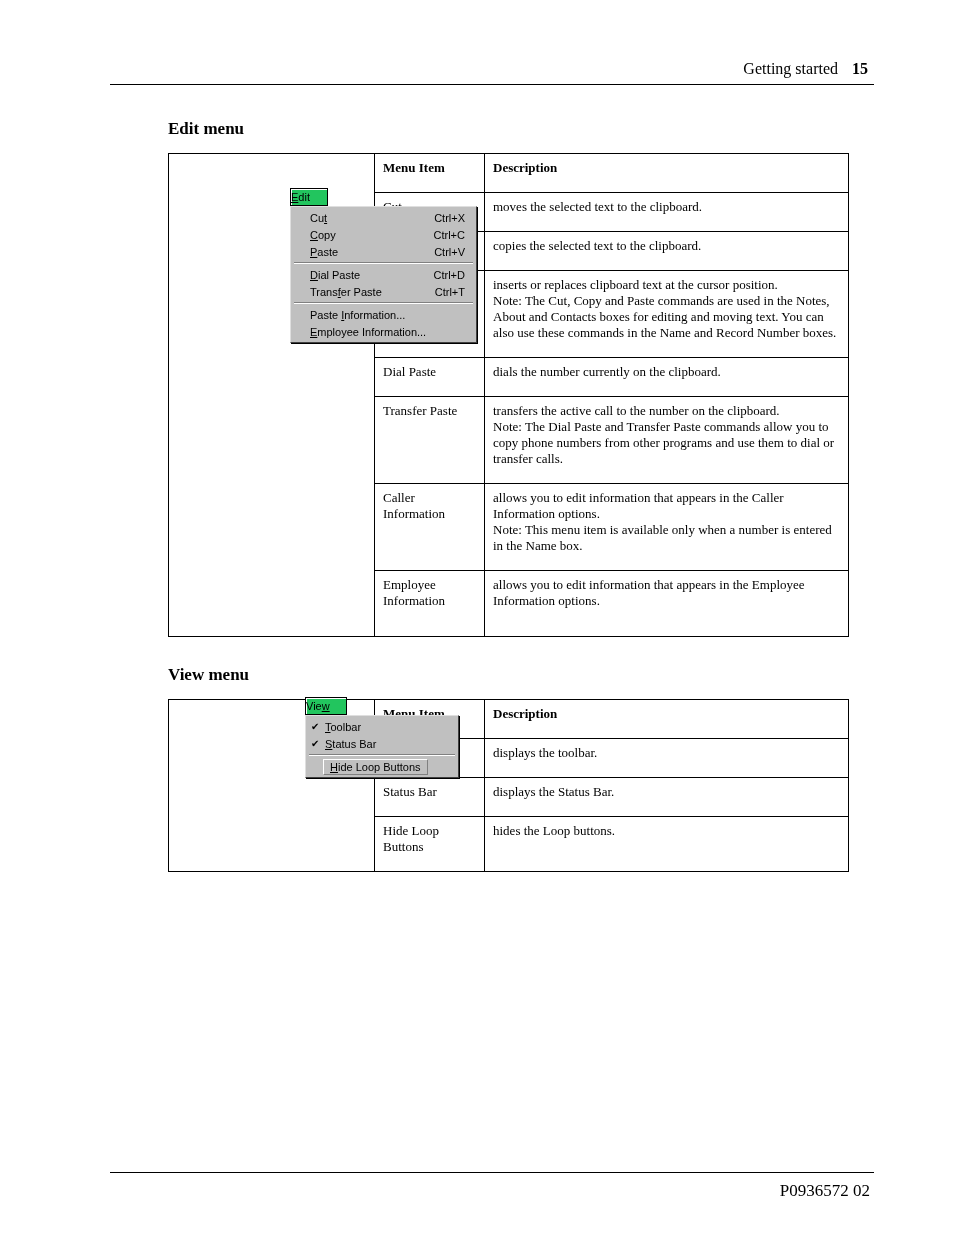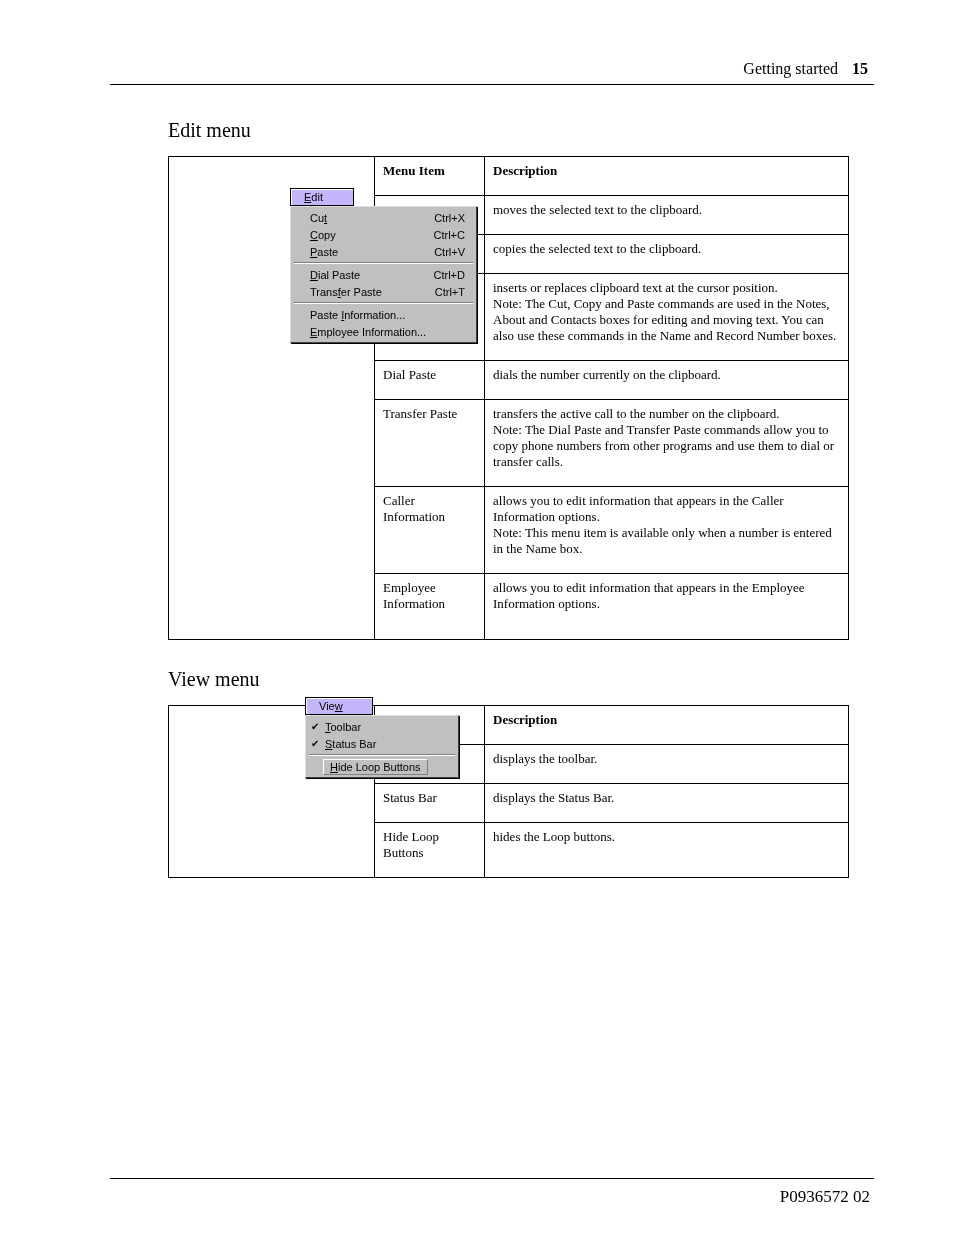--- a/index.html
+++ b/index.html
@@ -1,29 +1,29 @@
 <!DOCTYPE html>
 <html><head>
 <meta charset="utf-8">
 <style>
   html,body{margin:0;padding:0;background:#fff;font-family:"Times New Roman",serif;color:#000}
   .page{width:954px;height:1235px;position:relative;box-sizing:border-box;padding:60px 80px 40px 110px}
   .running-head{font-size:16px;color:#000;margin-bottom:6px;text-align:right;padding-right:6px}
   .running-head span.page-no{margin-left:10px;font-weight:bold}
   .top-rule{border:0;border-top:1.2px solid #000;margin:0 0 34px 0}
-  .section-title{font-size:20px;font-weight:normal;margin:0 0 14px 58px}
+  .section-title{font-size:17px;font-weight:bold;margin:0 0 14px 58px}
   table.matrix{border-collapse:collapse;width:680px;margin-left:58px;margin-bottom:28px;table-layout:fixed}
   table.matrix col.c1{width:206px}
   table.matrix col.c2{width:110px}
   table.matrix col.c3{width:364px}
   table.matrix th,table.matrix td{border:1px solid #000;padding:6px 8px 16px 8px;vertical-align:top;font-size:13px}
   table.matrix th{font-weight:bold;text-align:left}
   
   .menu{position:absolute;font-family:"MS Sans Serif","Microsoft Sans Serif",Tahoma,sans-serif;font-size:11px;color:#000}
-  .menubar{background:#c4b5fd;border:1px solid #000;border-right:1px solid #000;padding:2px 13px;box-shadow:inset 1px 1px 0 #fff}
+  .menubar{background:#22c55e;border:1px solid #000;border-right:1px solid #000;padding:2px 0;box-shadow:inset 1px 1px 0 #fff}
   .menubar .u{text-decoration:underline}
   .popup{background:#c0c0c0;border-top:1px solid #dfdfdf;border-left:1px solid #dfdfdf;border-right:1px solid #404040;border-bottom:1px solid #404040;box-shadow:1px 1px 0 #000;padding:2px 1px}
   .popup .row{display:flex;align-items:center;height:17px;padding:0 10px 0 18px;white-space:nowrap}
   .popup .row .lbl{flex:1}
   .popup .row .acc{margin-left:20px}
   .popup .sep{border-top:1px solid #808080;border-bottom:1px solid #fff;margin:2px 2px}
   .popup .check{position:absolute;margin-left:-14px;font-size:10px}
   .popup .u{text-decoration:underline}
   .popup .btn3d{display:inline-block;border-top:1px solid #fff;border-left:1px solid #fff;border-right:1px solid #808080;border-bottom:1px solid #808080;padding:1px 6px;margin-left:-2px}
   

